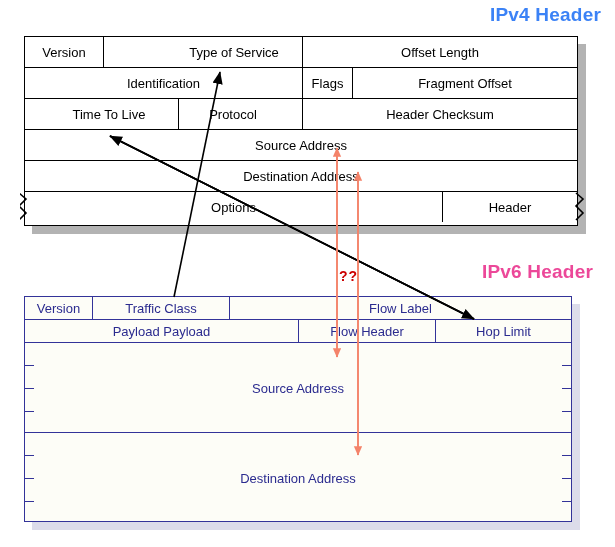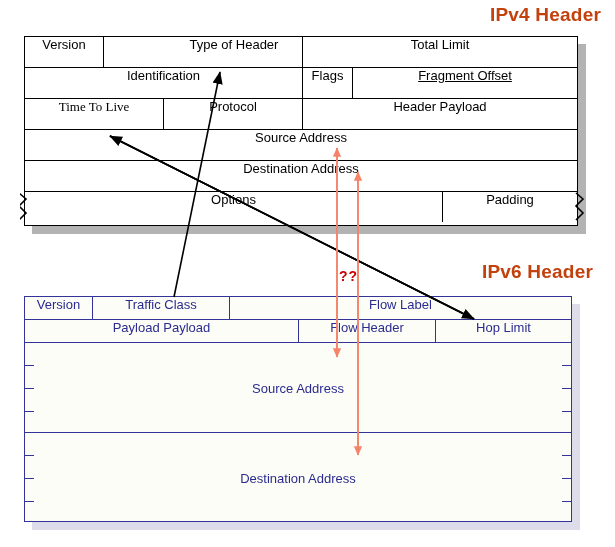--- a/index.html
+++ b/index.html
@@ -25,43 +25,44 @@
   .title {
     position: absolute;
     font-weight: bold;
     font-size: 19px;
     letter-spacing: 0.2px;
     white-space: nowrap;
   }
   #ipv4-title {
     right: 14px;
     top: 4px;
-    color: #c2410c;
+    color: #3b82f6;
   }
   #ipv6-title {
     right: 22px;
     top: 261px;
-    color: #c2410c;
+    color: #ec4899;
   }
 
   
   .hdr-table {
     position: absolute;
     box-sizing: border-box;
   }
   .hdr-row {
     position: relative;
     box-sizing: border-box;
     width: 100%;
   }
   .cell {
     position: absolute;
     top: 0;
     bottom: 0;
     display: flex;
+    align-items: center;
     justify-content: center;
     box-sizing: border-box;
     white-space: nowrap;
     overflow: hidden;
   }
   .cell span { pointer-events: none; }
 
   
   #ipv4-table {
     left: 24px;
@@ -178,69 +179,69 @@
 
   <div class="title" id="ipv4-title">IPv4 Header</div>
 
   <div class="hdr-table" id="ipv4-table" style="z-index:10;">
 
     <div class="hdr-row">
       <div class="cell" style="left:0;   width:79px;">
           <span>Version</span>
         </div>
       <div class="cell" style="left:141px;width:137px;">
-          <span>Type of Header</span>
+          <span>Type of Service</span>
         </div>
       <div class="cell nodiv" style="left:278px;right:0;">
-          <span>Total Limit</span>
+          <span>Offset Length</span>
         </div>
     </div>
 
     <div class="hdr-row">
       <div class="cell" style="left:278px;width:50px;">
           <span>Flags</span>
         </div>
       <div class="cell" style="left:0;   width:278px;">
           <span>Identification</span>
         </div>
-      <div class="cell nodiv" style="left:328px;right:0;text-decoration:underline;">
+      <div class="cell nodiv" style="left:328px;right:0;">
           <span>Fragment Offset</span>
         </div>
     </div>
 
     <div class="hdr-row">
-      <div class="cell" style="left:0;   width:139px;font-family:Liberation Serif, serif;">
+      <div class="cell" style="left:15px;   width:139px;">
           <span>Time To Live</span>
         </div>
       <div class="cell" style="left:139px;width:139px;">
           <span>Protocol</span>
         </div>
       <div class="cell nodiv" style="left:278px;right:0;">
-          <span>Header Payload</span>
+          <span>Header Checksum</span>
         </div>
     </div>
 
     <div class="hdr-row">
       <div class="cell nodiv" style="left:0;right:0;">
           <span>Source Address</span>
         </div>
     </div>
 
     <div class="hdr-row">
       <div class="cell nodiv" style="left:0;right:0;">
           <span>Destination Address</span>
         </div>
     </div>
 
     <div class="hdr-row last">
       <div class="cell" style="left:0;   width:418px;">
           <span>Options</span>
         </div>
       <div class="cell nodiv" style="left:418px;right:0;">
-          <span>Padding</span>
+          <span>Header</span>
         </div>
 
       <svg class="zig" id="zig-left" viewBox="0 0 14 30">
         <polyline points="2,1 9,7 2,14 9,21 2,28" fill="none" stroke="#000000" stroke-width="1.6"></polyline>
         <rect x="0" y="0" width="3" height="30" fill="#ffffff" stroke="none"></rect>
       </svg>
       <svg class="zig" id="zig-right" viewBox="0 0 14 30">
         <polyline points="5,1 12,7 5,14 12,21 5,28" fill="none" stroke="#000000" stroke-width="1.6"></polyline>
       </svg>
     </div>

